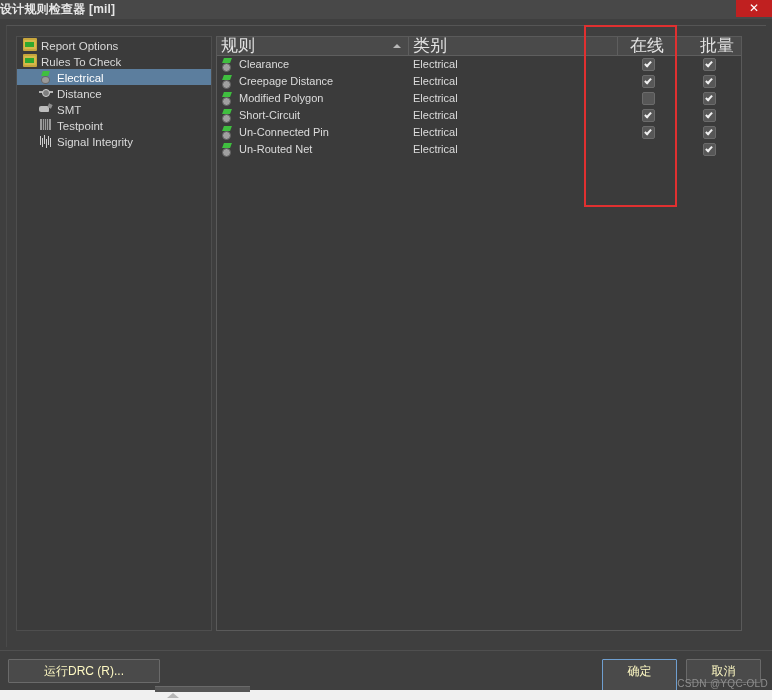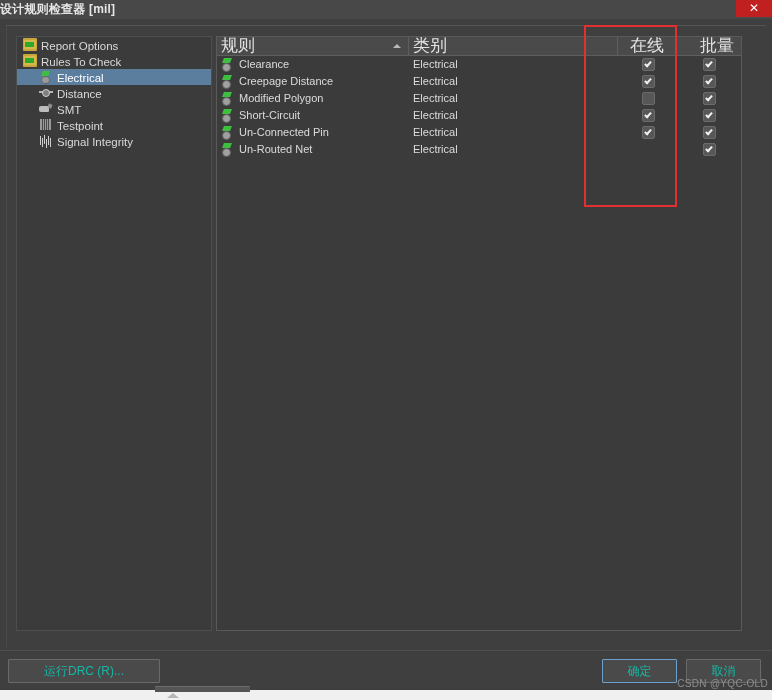--- a/index.html
+++ b/index.html
@@ -256,28 +256,28 @@
   
   .footer {
     position: absolute; left: 0; top: 650px; width: 772px; height: 40px;
     background: #3f3f3f;
     border-top: 1px solid #4f4f4f;
   }
   .btn {
     position: absolute;
     background: #4a4a4a;
     border: 1px solid #6a6a6a;
-    color: #14b8a6;
+    color: #fef9c3;
     font-size: 12px;
     text-align: center;
     cursor: pointer;
     border-radius: 1px;
   }
   .btn-drc { left: 8px; top: 8px; width: 152px; height: 24px; line-height: 22px; }
-  .btn-ok  { left: 602px; top: 8px; width: 75px; height: 24px; line-height: 22px;
+  .btn-ok  { left: 602px; top: 8px; width: 75px; height: 40px; line-height: 22px;
              border: 1px solid #6f9fd0; }
   .btn-cancel { left: 686px; top: 8px; width: 75px; height: 24px; line-height: 22px; }
 
   .watermark {
     position: absolute; right: 4px; top: 678px;
     color: #8e8e8e; font-size: 10px; letter-spacing: .3px;
     z-index: 40;
   }
   .bottom-strip {
     position: absolute; left: 0; top: 690px; width: 772px; height: 10px;

